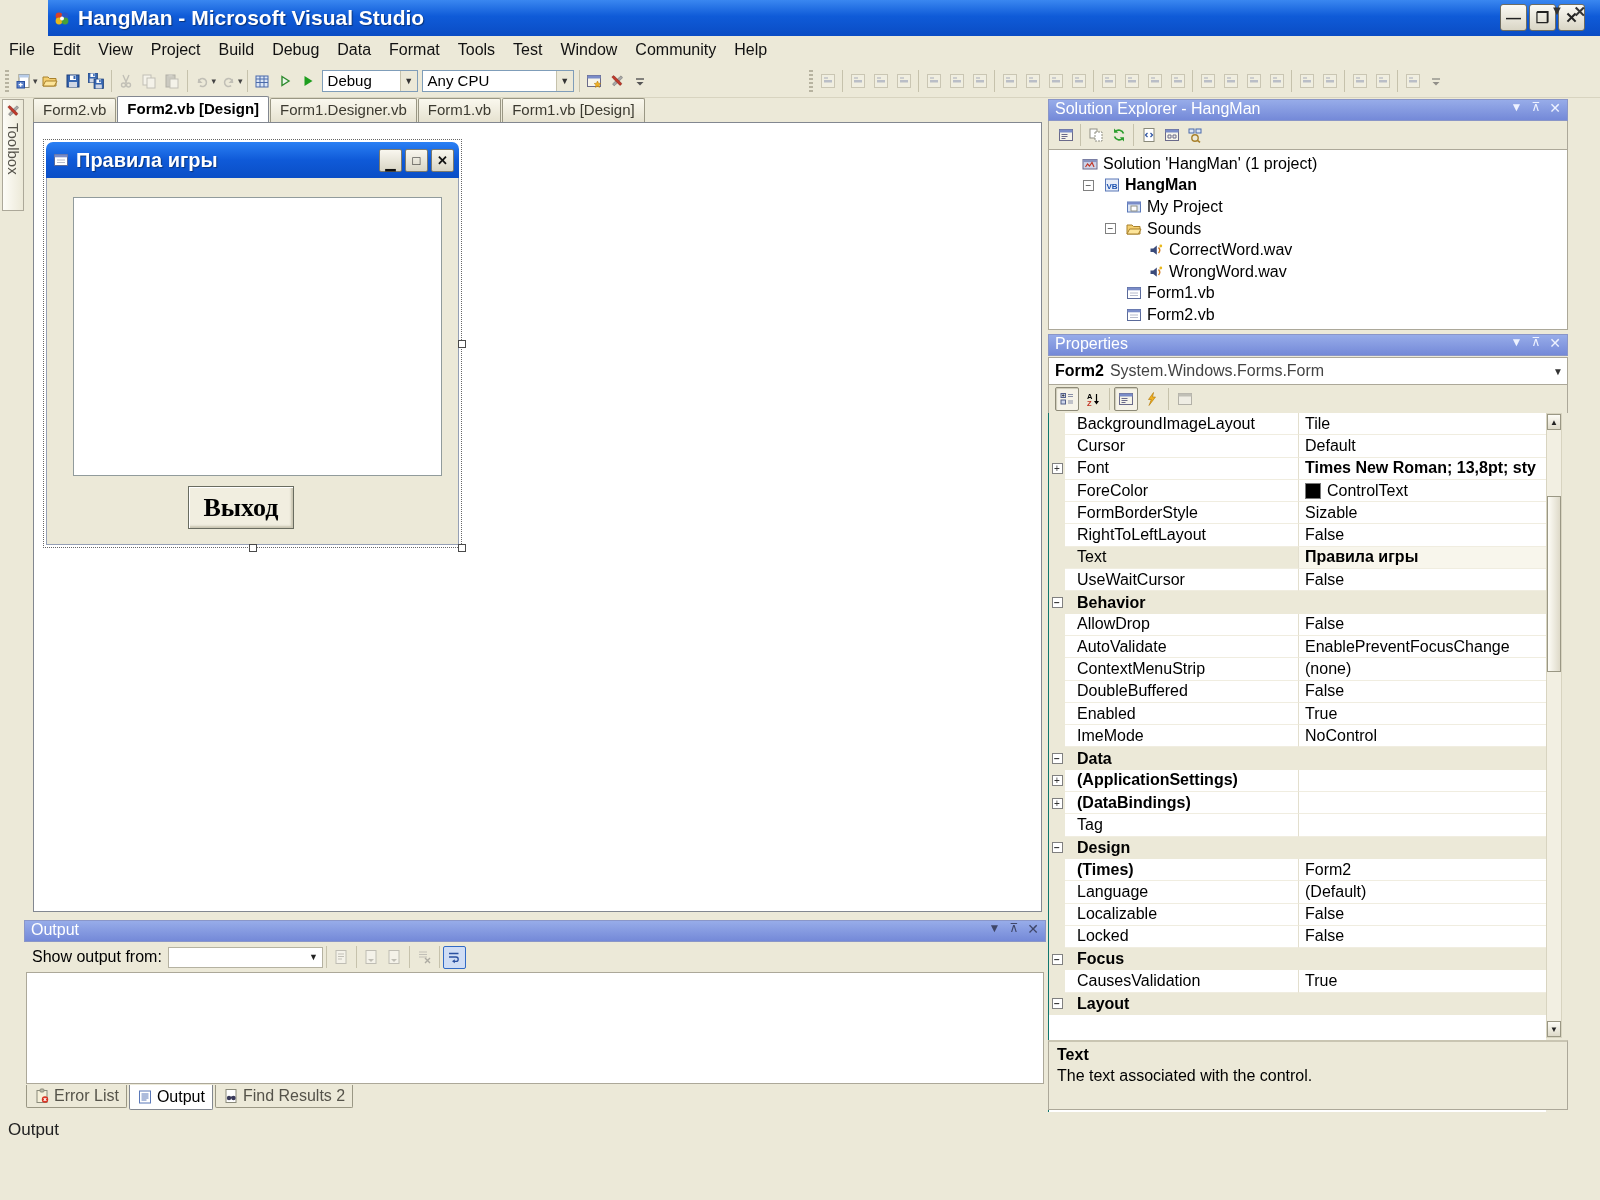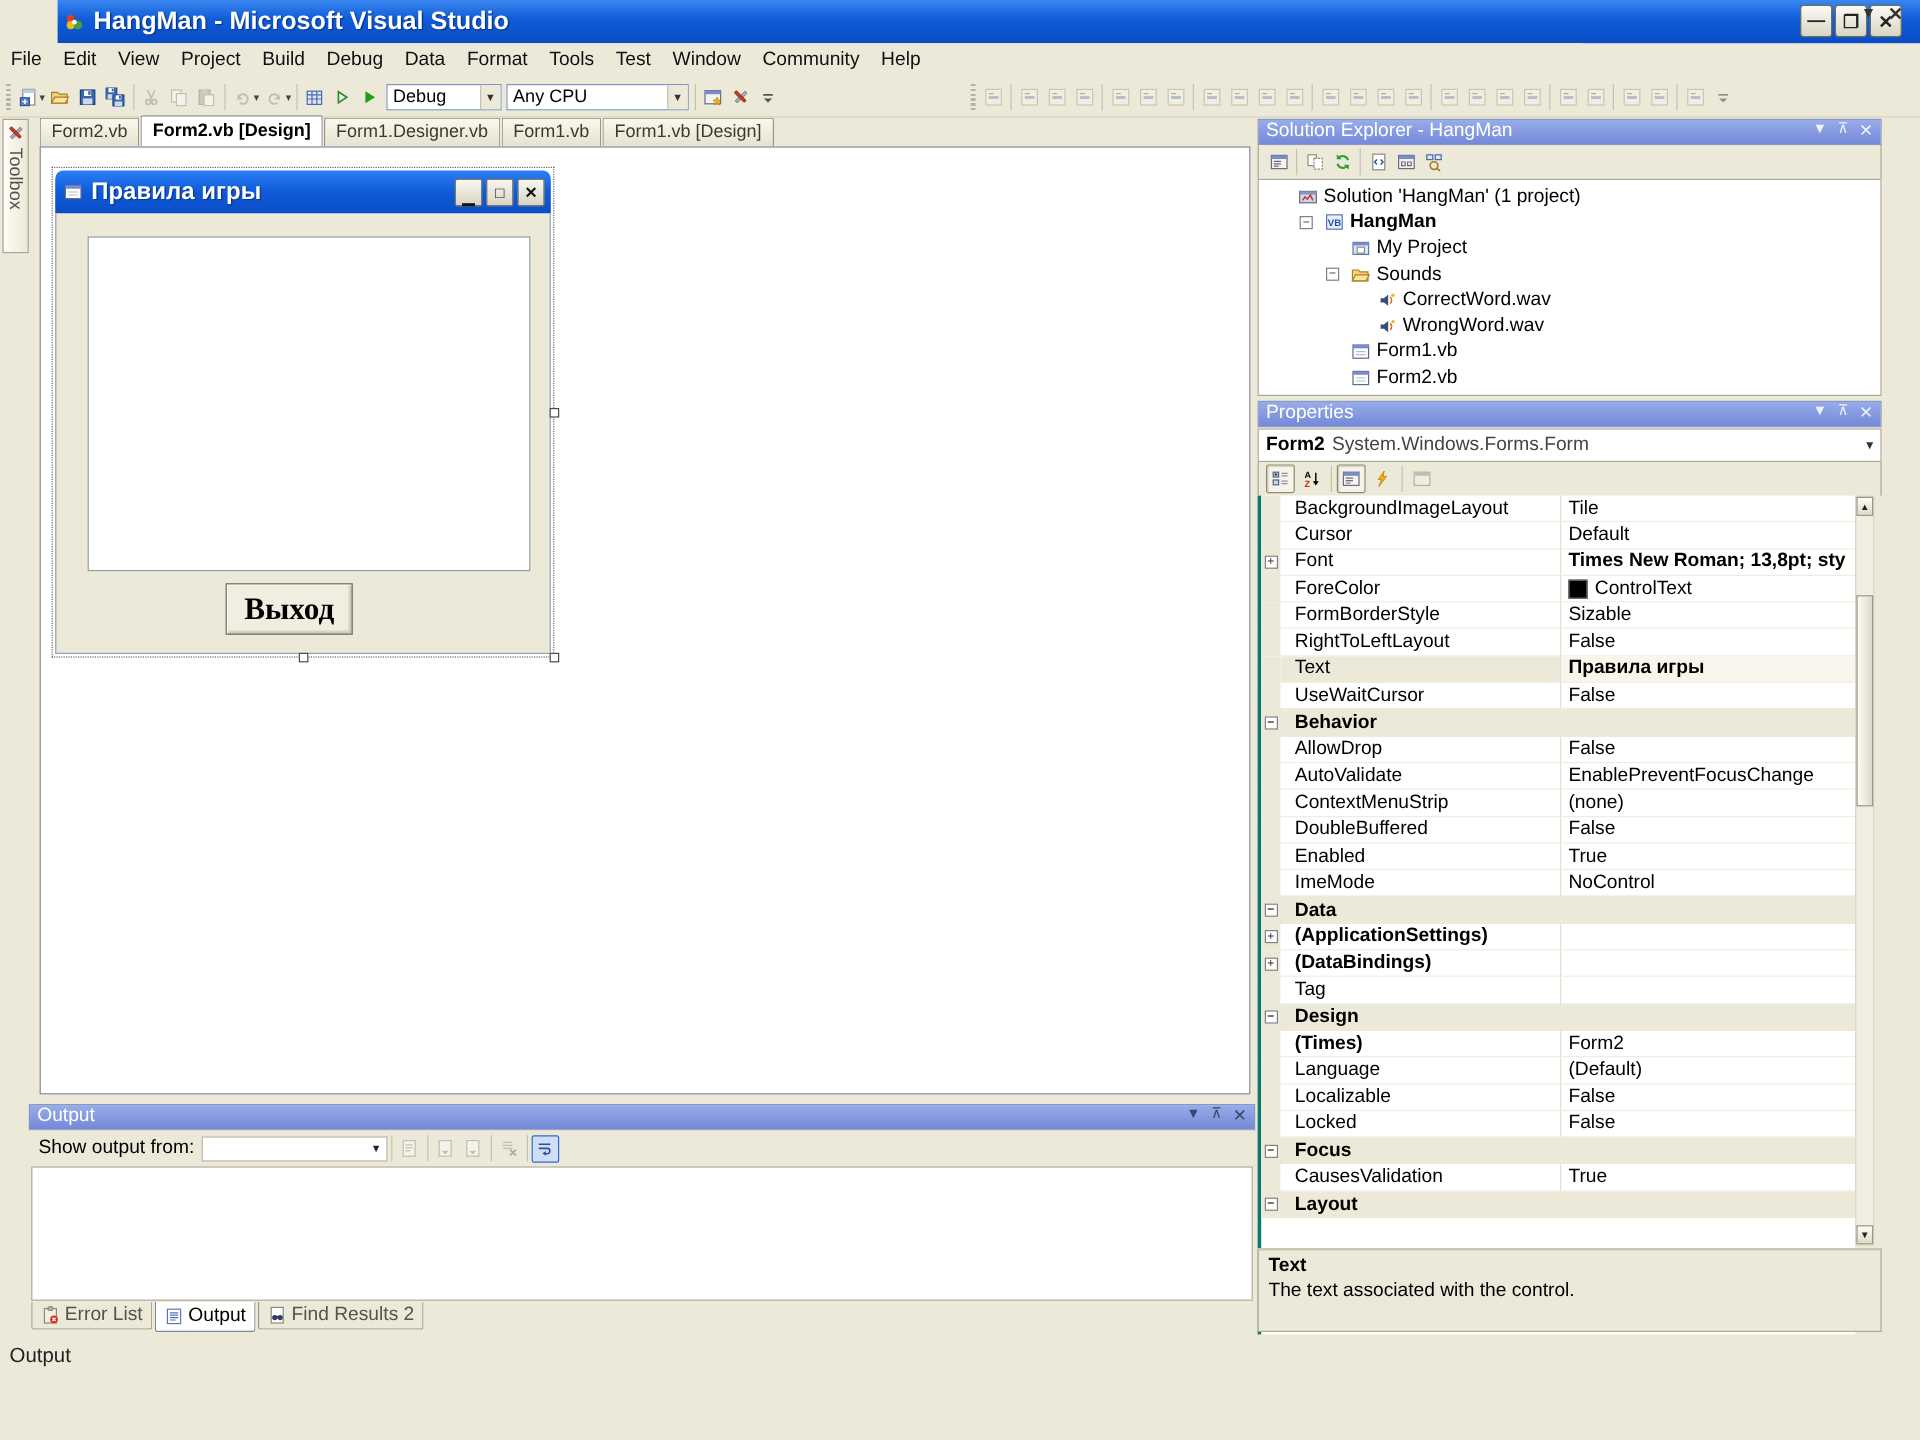--- a/index.html
+++ b/index.html
@@ -60,21 +60,21 @@
   .expander{width:11px;height:11px;border:1px solid #808080;background:#fff;font-size:10px;line-height:9px;text-align:center;color:#333;box-sizing:border-box;flex:0 0 11px;}
   
   #props-header{left:1048px;top:334px;width:520px;height:22px;}
   #props-object{left:1048px;top:357px;width:520px;height:28px;background:#fff;border:1px solid #aca899;display:flex;align-items:center;font-size:16px;padding-left:6px;box-sizing:border-box;}
   #props-object .obj-type{color:#444;font-weight:normal;margin-left:6px;}
   #props-object .arr{margin-left:auto;font-size:10px;color:#333;padding:0 4px;}
   #props-toolbar{left:1048px;top:385px;width:520px;height:28px;}
   .ptb{width:24px;height:24px;display:flex;align-items:center;justify-content:center;margin:0 1px;box-sizing:border-box;border-radius:2px;}
   .ptb.pressed{background:#f6f3e8;border:1px solid #8d8a78;box-shadow:inset 1px 1px 1px #cdc9b6;}
   .ptb.disabled{opacity:.45;filter:grayscale(1);}
-  #props-grid{left:1048px;top:413px;width:498px;height:718px;background:#fff;border-left:3px solid #0f766e;box-sizing:border-box;overflow:hidden;}
+  #props-grid{left:1048px;top:413px;width:498px;height:718px;background:#fff;border-left:1px solid #0f766e;box-sizing:border-box;overflow:hidden;}
   .prow{height:22.3px;display:flex;box-sizing:border-box;font-size:16px;align-items:stretch;}
   .pmargin{flex:0 0 16px;background:#ece9d8;display:flex;align-items:center;justify-content:center;}
   .pname{flex:0 0 234px;border-right:1px solid #e3dfce;border-bottom:1px solid #f0ede0;padding-left:12px;display:flex;align-items:center;white-space:nowrap;overflow:hidden;box-sizing:border-box;color:#000;}
   .pval{flex:1;border-bottom:1px solid #f0ede0;padding-left:6px;display:flex;align-items:center;white-space:nowrap;overflow:hidden;color:#000;}
   .prow.cat{background:#ece9d8;font-weight:bold;}
   .prow.cat .pname{border:none;background:#ece9d8;flex:1;}
   .prow.sel .pname{background:#ece9d8;}
   .prow.sel .pval{background:#f8f6ec;}
   .bold{font-weight:bold;}
   .swatch{width:14px;height:14px;background:#000;border:1px solid #7a7a7a;margin-right:6px;flex:0 0 14px;}

